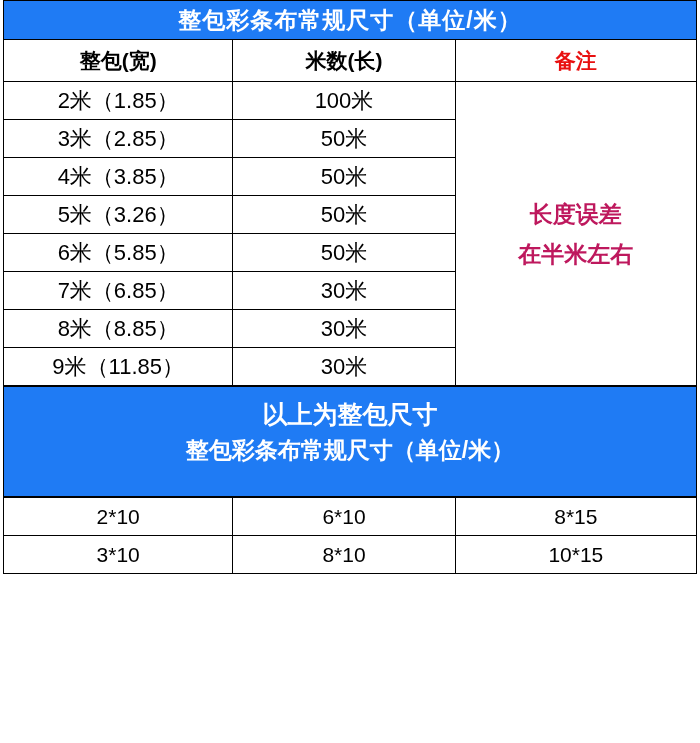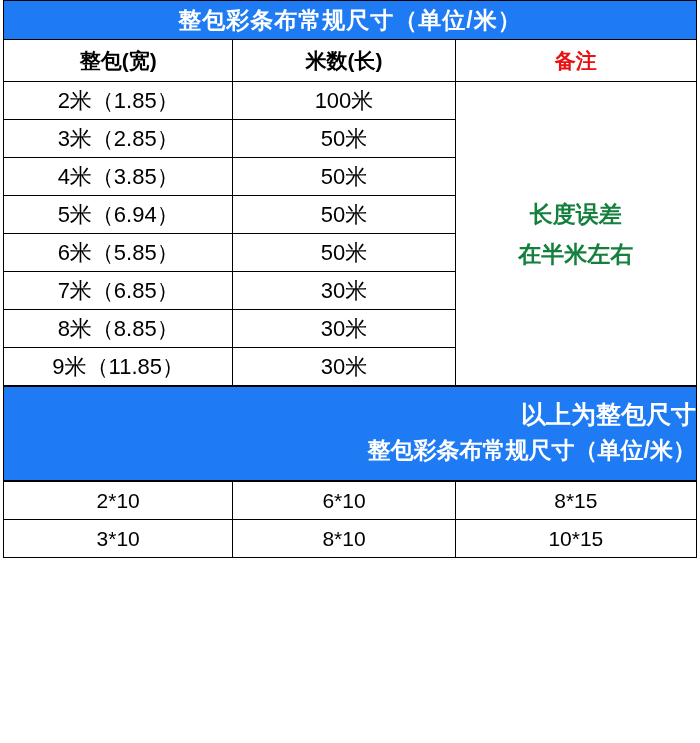--- a/index.html
+++ b/index.html
@@ -51,31 +51,31 @@
     font-weight: bold;
     font-size: 21px;
     color: #e81010;
   }
   
   .cell {
     font-size: 22px;
     height: 37px;
   }
   .note-cell {
-    color: #15803d;
+    color: #be185d;
     font-weight: bold;
     font-size: 23px;
     line-height: 40px;
   }
   
   .blue-block {
     background: #1f7bf4;
     color: #ffffff;
-    text-align: right;
-    padding: 9px 0 12px 0;
+    text-align: center;
+    padding: 9px 0 28px 0;
     border-left: 1px solid #000000;
     border-right: 1px solid #000000;
     border-bottom: 1px solid #000000;
     border-top: 1px solid #000000;
   }
   .blue-line1 {
     font-weight: bold;
     font-size: 25px;
     line-height: 36px;
   }
@@ -130,21 +130,21 @@
       </tr>
       <tr>
         <td class="cell">3米（2.85）</td>
         <td class="cell">50米</td>
       </tr>
       <tr>
         <td class="cell">4米（3.85）</td>
         <td class="cell">50米</td>
       </tr>
       <tr>
-        <td class="cell">5米（6.94）</td>
+        <td class="cell">5米（3.26）</td>
         <td class="cell">50米</td>
       </tr>
       <tr>
         <td class="cell">6米（5.85）</td>
         <td class="cell">50米</td>
       </tr>
       <tr>
         <td class="cell">7米（6.85）</td>
         <td class="cell">30米</td>
       </tr>

